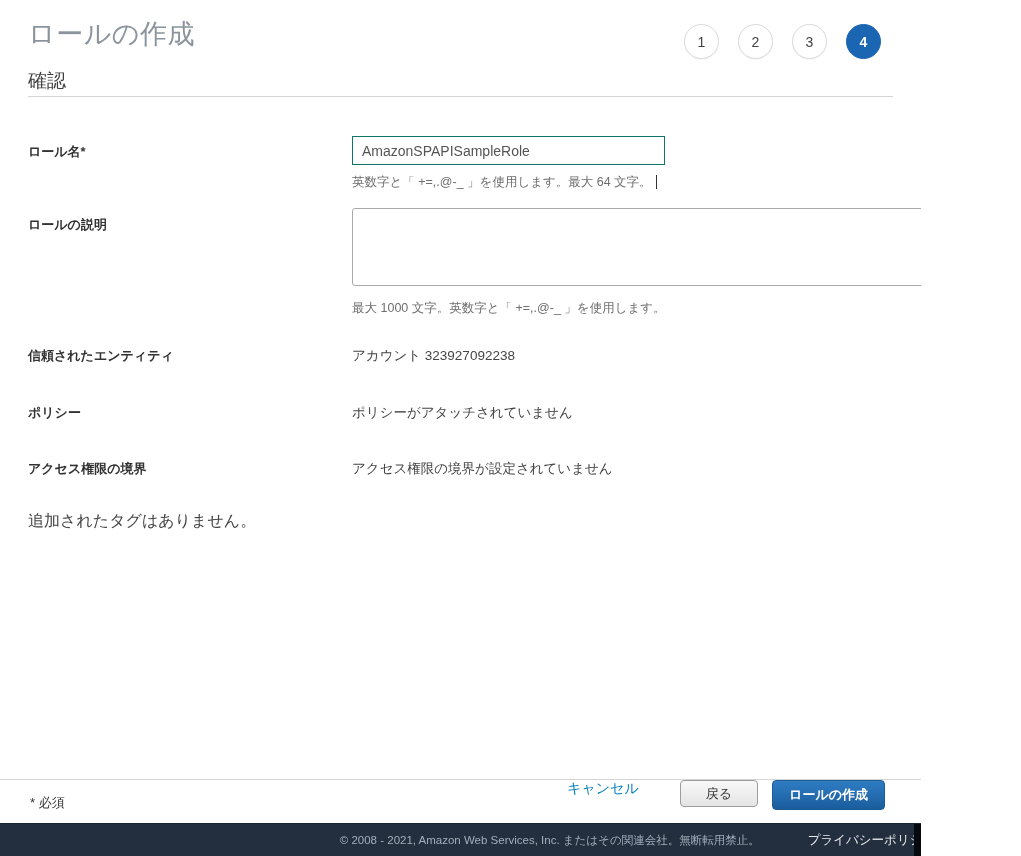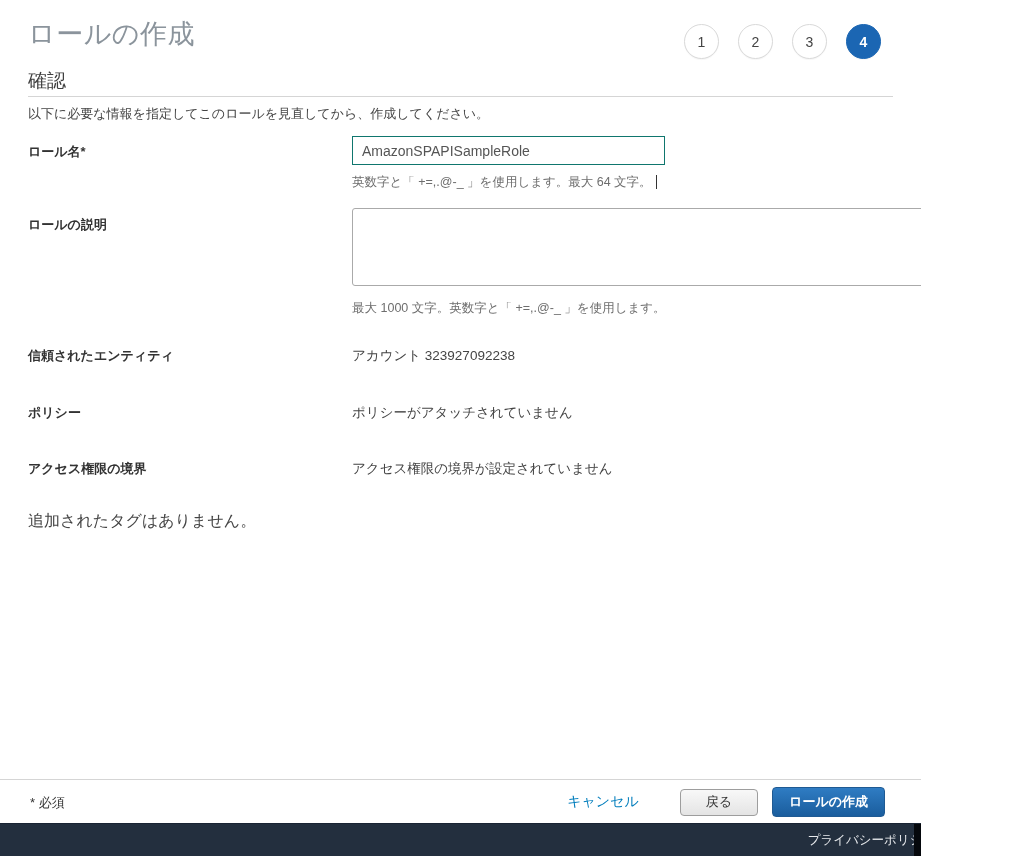--- a/index.html
+++ b/index.html
@@ -96,21 +96,21 @@
     position:absolute; left:0; right:0; top:779px; height:44px;
     border-top:1px solid #d5d5d5;
     background:#fff;
   }
   .required-note {
     position:absolute; left:30px; top:14px;
     font-size:13px; color:#333;
   }
   .footer-actions {
     position:absolute; right:36px; top:0; height:44px;
-    display:flex; align-items:center; gap:14px;
+    display:flex; gap:14px;
   }
   .cancel-link {
     font-size:14px; color:#007dbc; cursor:pointer;
     margin-right:12px; text-decoration:none;
   }
   .btn {
     border-radius:4px; cursor:pointer; white-space:nowrap;
     font-family:"Liberation Sans","DejaVu Sans",sans-serif;
   }
   .btn-back {
@@ -156,21 +156,20 @@
 
   <div class="steps">
     <div class="step">1</div>
     <div class="step">2</div>
     <div class="step">3</div>
     <div class="step active">4</div>
   </div>
 
   <h2 class="section-heading">確認</h2>
   <div class="section-rule"></div>
-  <p class="section-desc">以下に必要な情報を指定してこのロールを見直してから、作成してください。</p>
 
   <div class="row" style="top:136px;">
     <div class="row-label" style="top:7px;">ロール名*</div>
     <input class="text-input" type="text" value="AmazonSPAPISampleRole" style="">
     <div class="helper" style="position:absolute; left:324px; top:38px;">
       <span>英数字と「 +=,.@-_ 」を使用します。最大 64 文字。</span><span class="caret"></span>
     </div>
   </div>
 
   <div class="row" style="top:208px;">
@@ -199,17 +198,18 @@
   <div class="footer">
     <div class="required-note">* 必須</div>
     <div class="footer-actions">
       <a class="cancel-link">キャンセル</a>
       <button class="btn btn-back">戻る</button>
       <button class="btn btn-primary">ロールの作成</button>
     </div>
   </div>
 
   <div class="bottom-bar">
+    <div class="copyright">© 2008 - 2021, Amazon Web Services, Inc. またはその関連会社。無断転用禁止。</div>
     <a class="privacy-link">プライバシーポリシー</a>
     <div class="edge-strip"></div>
   </div>
 
 </div>
 
 </body></html>

